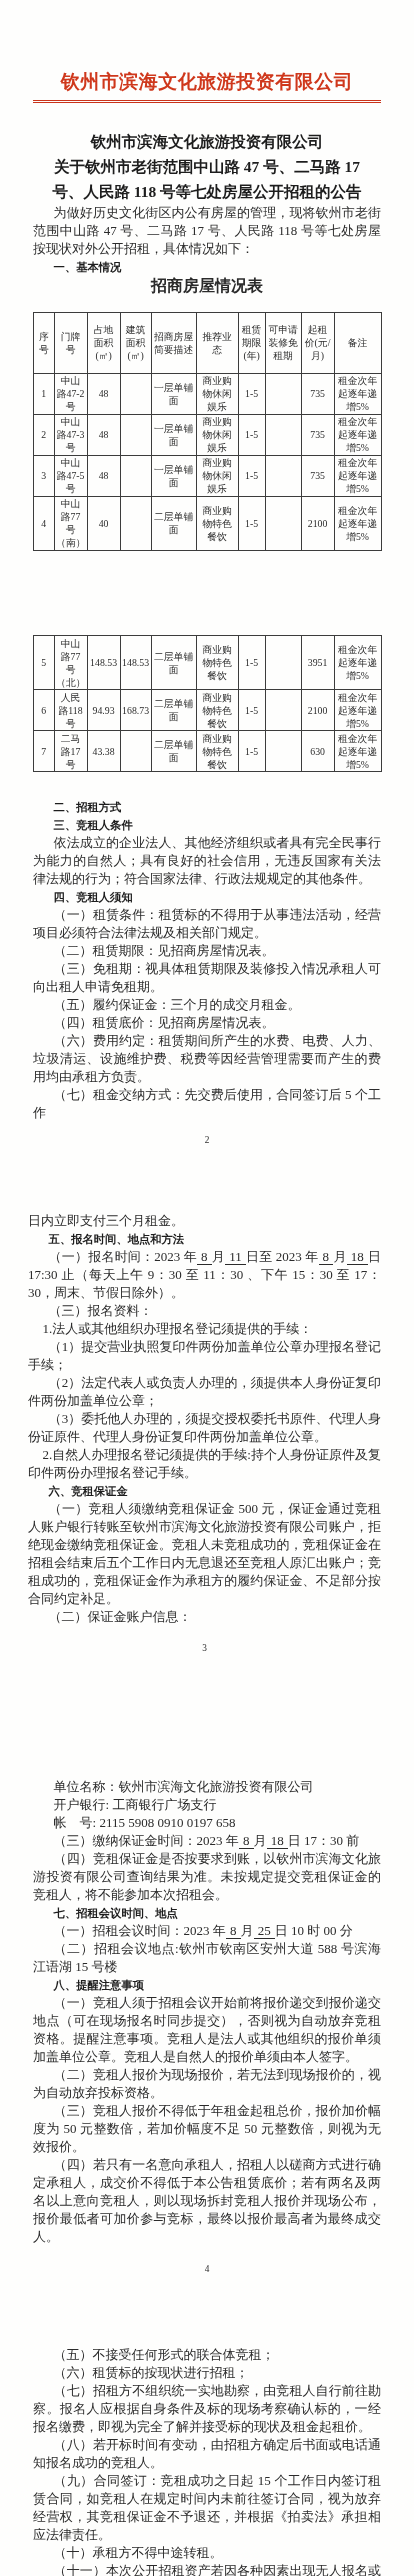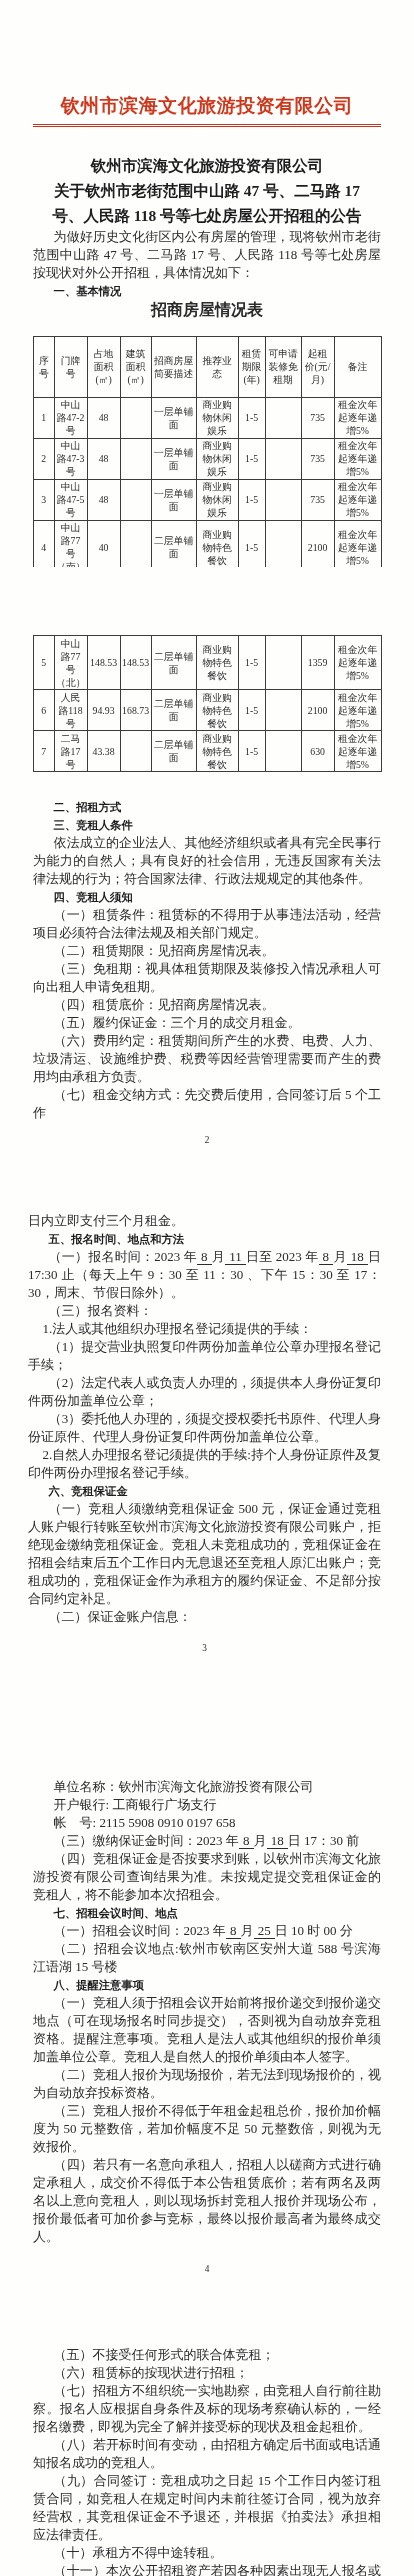--- a/index.html
+++ b/index.html
@@ -1,18 +1,18 @@
 <!DOCTYPE html>
 <html style="font-size:8.2px"><head>
 <meta charset="utf-8">
 <style>
   html,body{margin:0;padding:0;background:#ffffff;}
   .doc{width:414px;background:#fefefd;color:#2b2b2b;font-family:"Liberation Serif",serif;}
   .page{position:relative;box-sizing:border-box;padding-left:33px;padding-right:33px;overflow:hidden;background:#fefefd;}
-  .p1{height:567px;padding-top:96px;}
+  .p1{height:567px;padding-top:72px;}
   .p2{height:582px;padding-top:68px;}
   .p3{height:567px;padding-top:63px;padding-left:28px;}
   .p4{height:567px;padding-top:62px;}
   .p5{height:548px;padding-top:63px;}
   .letterhead{font-size:19px;font-weight:700;color:#cf381c;text-align:center;letter-spacing:0.5px;line-height:20.6px;}
   .lh-divider{margin-top:7.2px;height:1.5px;border-top:1px solid #c9341c;border-bottom:1px solid #c9341c;}
   .doc-title{margin-top:26px;text-align:center;font-size:15.5px;font-weight:700;line-height:25px;color:#1d1d1d;}
   p.body{font-size:13px;line-height:18px;margin:0;text-align:justify;}
   p.indent{text-indent:20.6px;}
   .sec-h{font-size:11.3px;font-weight:700;font-family:"Liberation Sans",sans-serif;color:#1d1d1d;margin:0;line-height:18px;text-indent:20.6px;}
@@ -139,21 +139,21 @@
       <tbody>
           <tr>
             <td>5</td>
             <td>中山路77号（北）</td>
             <td>148.53</td>
             <td>148.53</td>
             <td>二层单铺面</td>
             <td>商业购物特色餐饮</td>
             <td>1-5</td>
             <td></td>
-            <td>1359</td>
+            <td>3951</td>
             <td>租金次年起逐年递增5%</td>
           </tr>
           <tr>
             <td>6</td>
             <td>人民路118号</td>
             <td>94.93</td>
             <td>168.73</td>
             <td>二层单铺面</td>
             <td>商业购物特色餐饮</td>
             <td>1-5</td>
@@ -175,22 +175,22 @@
           </tr>
         </tbody>
     </table>
     <p class="sec-h" style="margin-top:26px">二、招租方式</p>
     <p class="sec-h">三、竞租人条件</p>
     <p class="body indent">依法成立的企业法人、其他经济组织或者具有完全民事行为能力的自然人；具有良好的社会信用，无违反国家有关法律法规的行为；符合国家法律、行政法规规定的其他条件。</p>
     <p class="sec-h">四、竞租人须知</p>
     <p class="body indent">（一）租赁条件：租赁标的不得用于从事违法活动，经营项目必须符合法律法规及相关部门规定。</p>
     <p class="body indent">（二）租赁期限：见招商房屋情况表。</p>
     <p class="body indent">（三）免租期：视具体租赁期限及装修投入情况承租人可向出租人申请免租期。</p>
+    <p class="body indent">（五）履约保证金：三个月的成交月租金。</p>
     <p class="body indent">（四）租赁底价：见招商房屋情况表。</p>
-    <p class="body indent">（五）履约保证金：三个月的成交月租金。</p>
     <p class="body indent">（六）费用约定：租赁期间所产生的水费、电费、人力、垃圾清运、设施维护费、税费等因经营管理需要而产生的费用均由承租方负责。</p>
     <p class="body indent">（七）租金交纳方式：先交费后使用，合同签订后 5 个工作</p>
     <p class="pagenum" style="margin-top:9.3px">2</p>
   </section>
 
   <section class="page p3">
     <p class="body">日内立即支付三个月租金。</p>
     <p class="sec-h">五、报名时间、地点和方法</p>
     <p class="body indent"><span>（一）报名时间：2023 年</span><span class="u">8</span><span>月</span><span class="u">11</span><span>日至 2023 年</span><span class="u">8</span><span>月</span><span class="u">18</span><span>日</span><span>17:30 止（每天上午 9：30 至 11：30 、下午 15：30 至 17：30，周末、节假日除外）。</span></p>
     <p class="body indent">（三）报名资料：</p>

